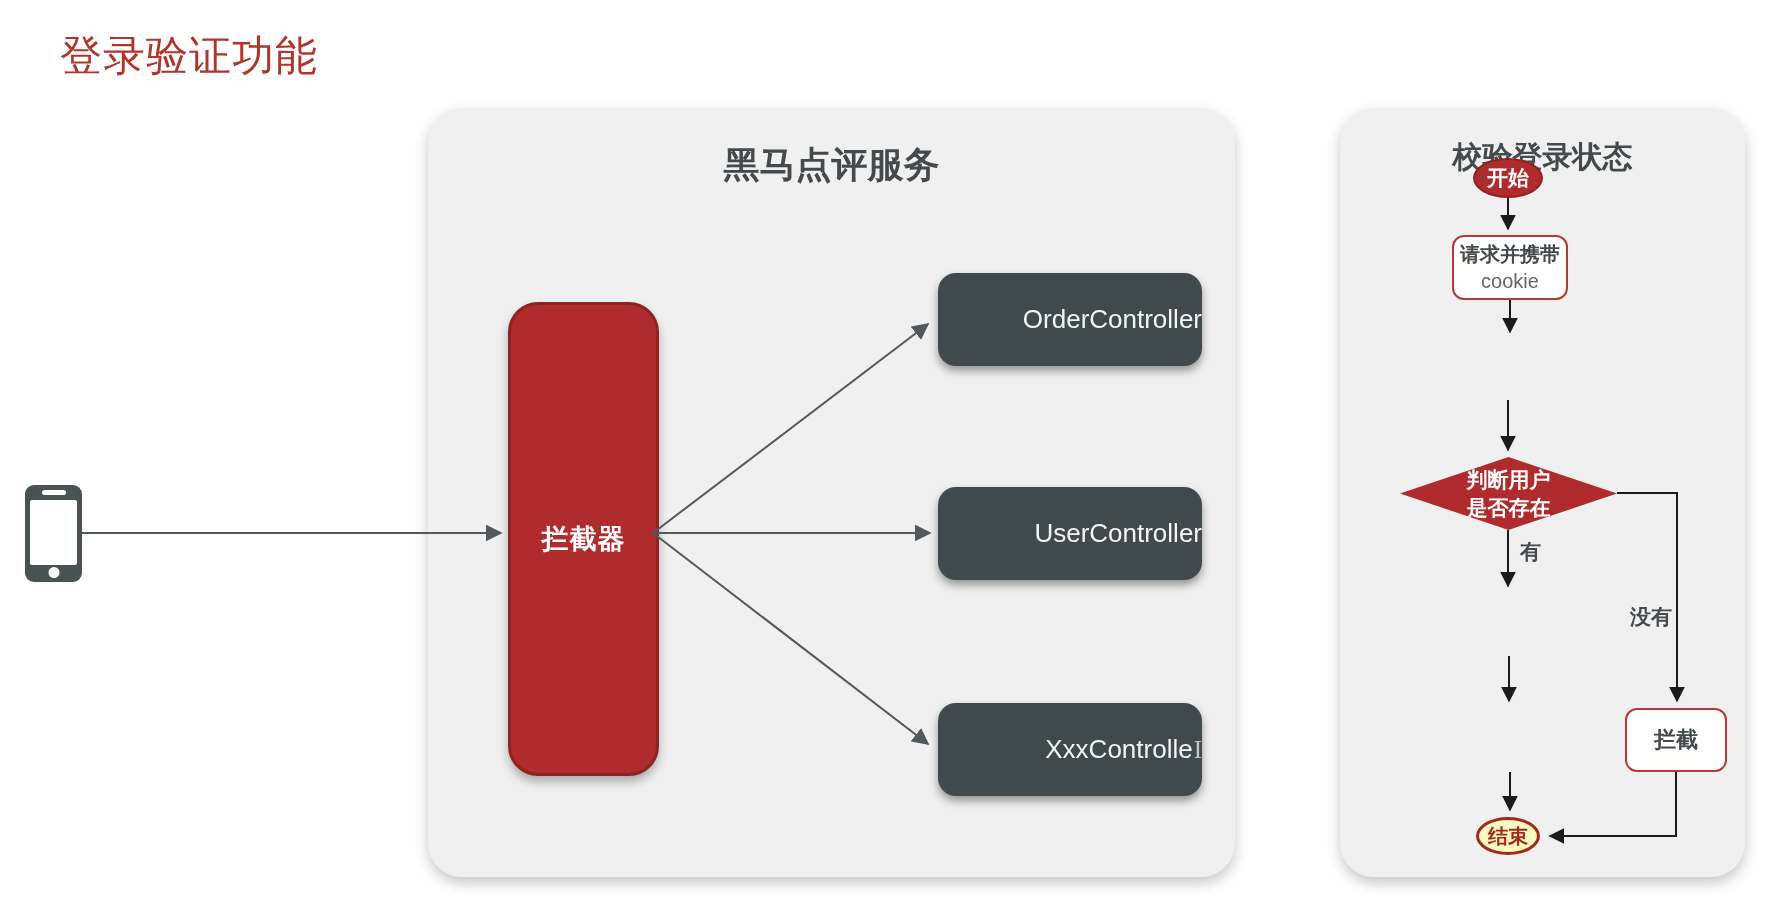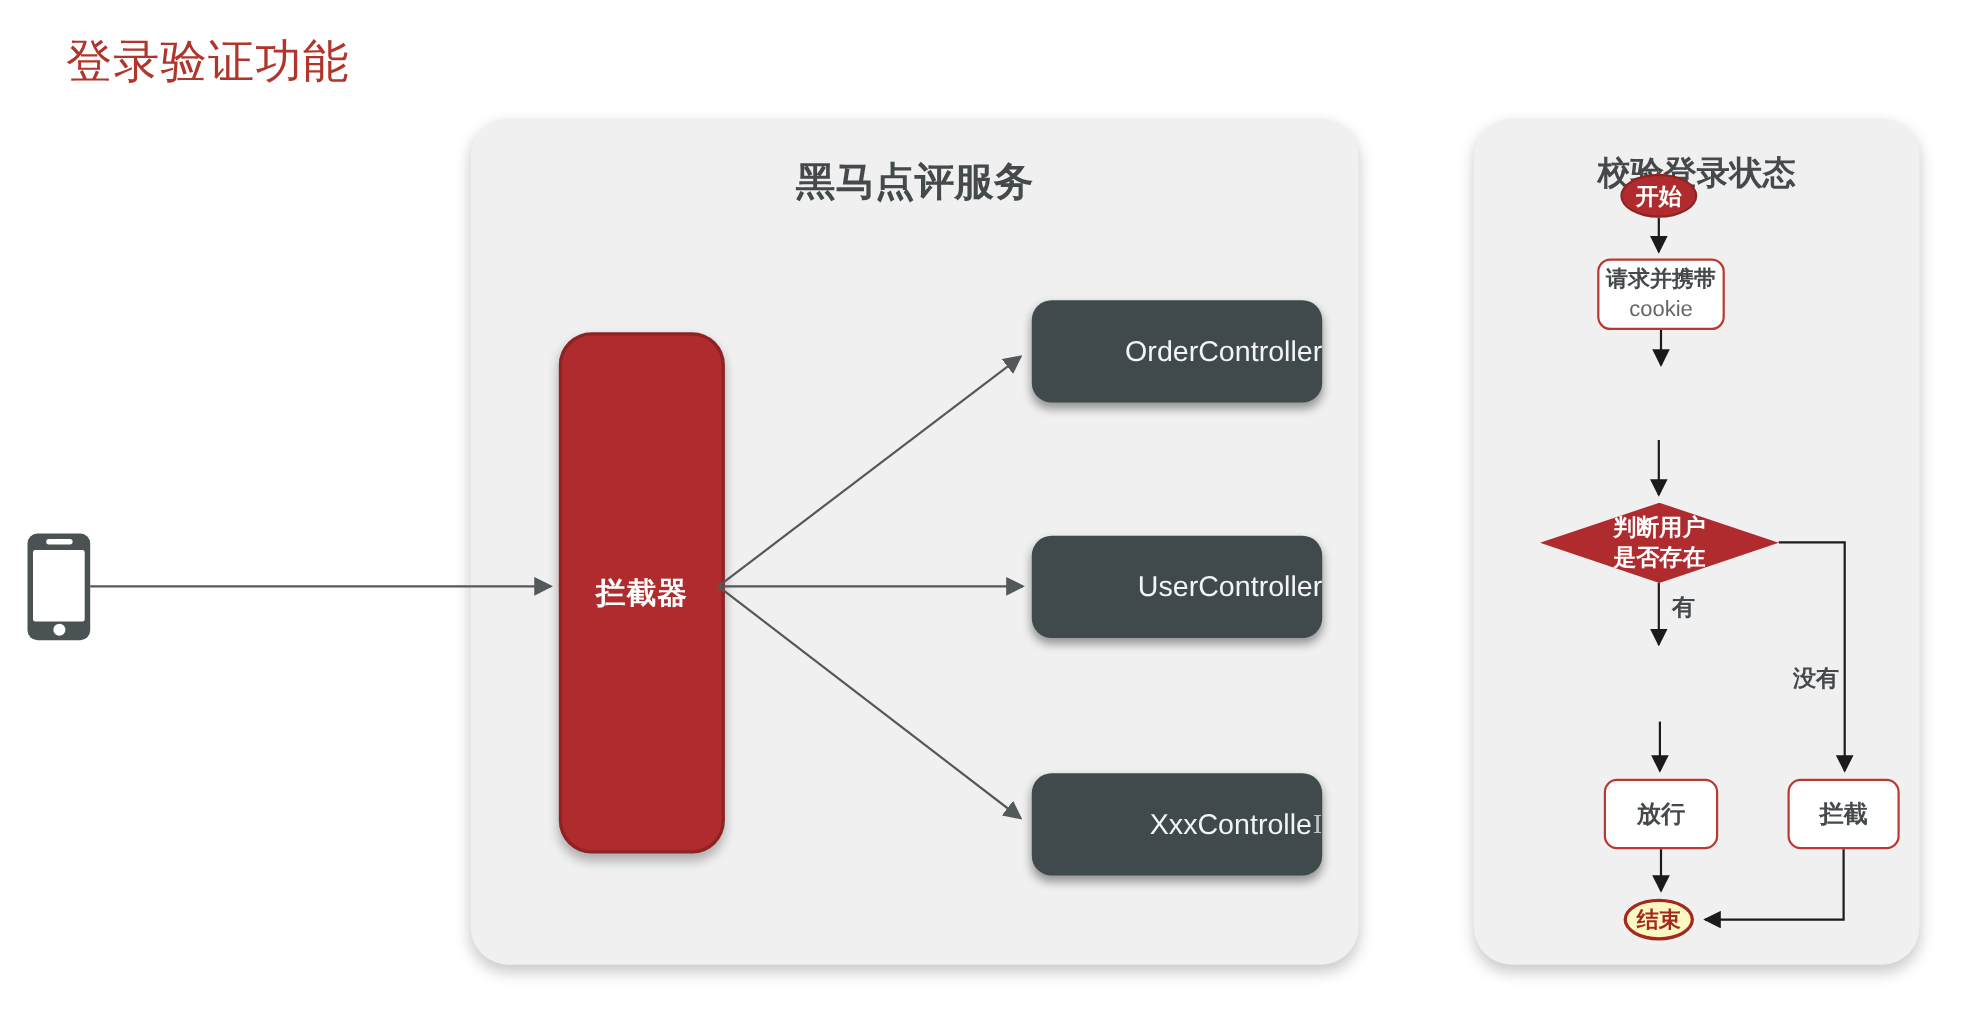--- a/index.html
+++ b/index.html
@@ -143,23 +143,20 @@
 
     <div class="flow-node decision">
       <span>判断用户</span>
       <span>是否存在</span>
     </div>
 
     <div class="edge-label label-yes">有</div>
     <div class="edge-label label-no">没有</div>
 
 
-    <div class="flow-node flow-box box-pass">
-      <span class="big-zh">放行</span>
-    </div>
 
     <div class="flow-node flow-box box-intercept">
       <span class="big-zh">拦截</span>
     </div>
 
     <div class="flow-node terminal-end">
       <span>结束</span>
     </div>
   </div>
 

